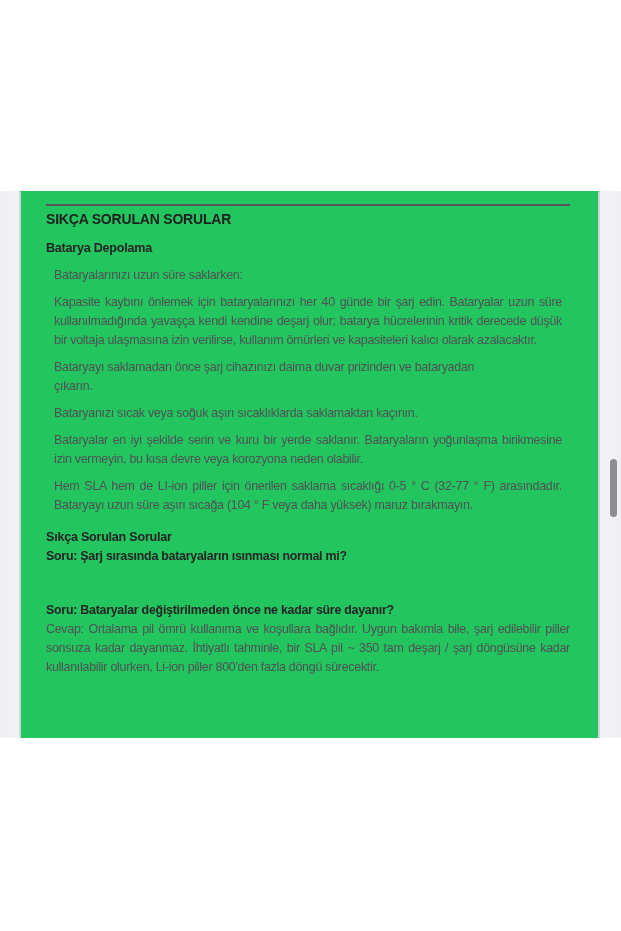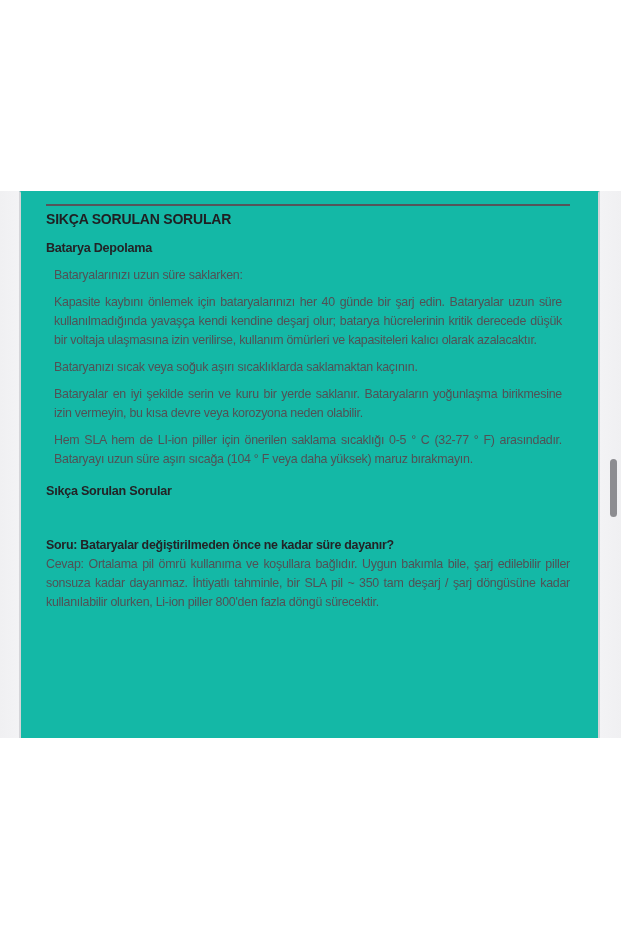--- a/index.html
+++ b/index.html
@@ -13,21 +13,21 @@
     font-family: "Liberation Sans", sans-serif;
   }
 
   
   .page-band {
     position: absolute;
     top: 191px;
     left: 0;
     width: 621px;
     height: 547px;
-    background: #14b8a6;
+    background: #22c55e;
     overflow: hidden;
   }
 
   
   .edge {
     position: absolute;
     top: 0;
     bottom: 0;
   }
   .edge-left {
@@ -122,29 +122,32 @@
     <div class="page-content">
 
       <div class="divider"></div>
 
       <h1 class="doc-title">SIKÇA SORULAN SORULAR</h1>
 
       <div class="storage-section">
         <h2 class="section-heading">Batarya Depolama</h2>
         <p class="para">Bataryalarınızı uzun süre saklarken:</p>
         <p class="para">Kapasite kaybını önlemek için bataryalarınızı her 40 günde bir şarj edin. Bataryalar uzun süre kullanılmadığında yavaşça kendi kendine deşarj olur; batarya hücrelerinin kritik derecede düşük bir voltaja ulaşmasına izin verilirse, kullanım ömürleri ve kapasiteleri kalıcı olarak azalacaktır.</p>
+        <p class="para">Bataryayı saklamadan önce şarj cihazınızı daima duvar prizinden ve bataryadan
+çıkarın.</p>
         <p class="para">Bataryanızı sıcak veya soğuk aşırı sıcaklıklarda saklamaktan kaçının.</p>
         <p class="para">Bataryalar en iyi şekilde serin ve kuru bir yerde saklanır. Bataryaların yoğunlaşma birikmesine izin vermeyin, bu kısa devre veya korozyona neden olabilir.</p>
         <p class="para">Hem SLA hem de LI-ion piller için önerilen saklama sıcaklığı 0-5 ° C (32-77 ° F) arasındadır. Bataryayı uzun süre aşırı sıcağa (104 ° F veya daha yüksek) maruz bırakmayın.</p>
       </div>
 
       <div class="faq-section">
         <h2 class="section-heading">Sıkça Sorulan Sorular</h2>
 
         <div class="qa-item">
+          <p class="para question">Soru: Şarj sırasında bataryaların ısınması normal mi?</p>
         </div>
 
         <div class="qa-item">
           <p class="para question">Soru: Bataryalar değiştirilmeden önce ne kadar süre dayanır?</p>
           <p class="para answer">Cevap: Ortalama pil ömrü kullanıma ve koşullara bağlıdır. Uygun bakımla bile, şarj edilebilir piller sonsuza kadar dayanmaz. İhtiyatlı tahminle, bir SLA pil ~ 350 tam deşarj / şarj döngüsüne kadar kullanılabilir olurken, Li-ion piller 800'den fazla döngü sürecektir.</p>
         </div>
       </div>
 
     </div>
   </div>

